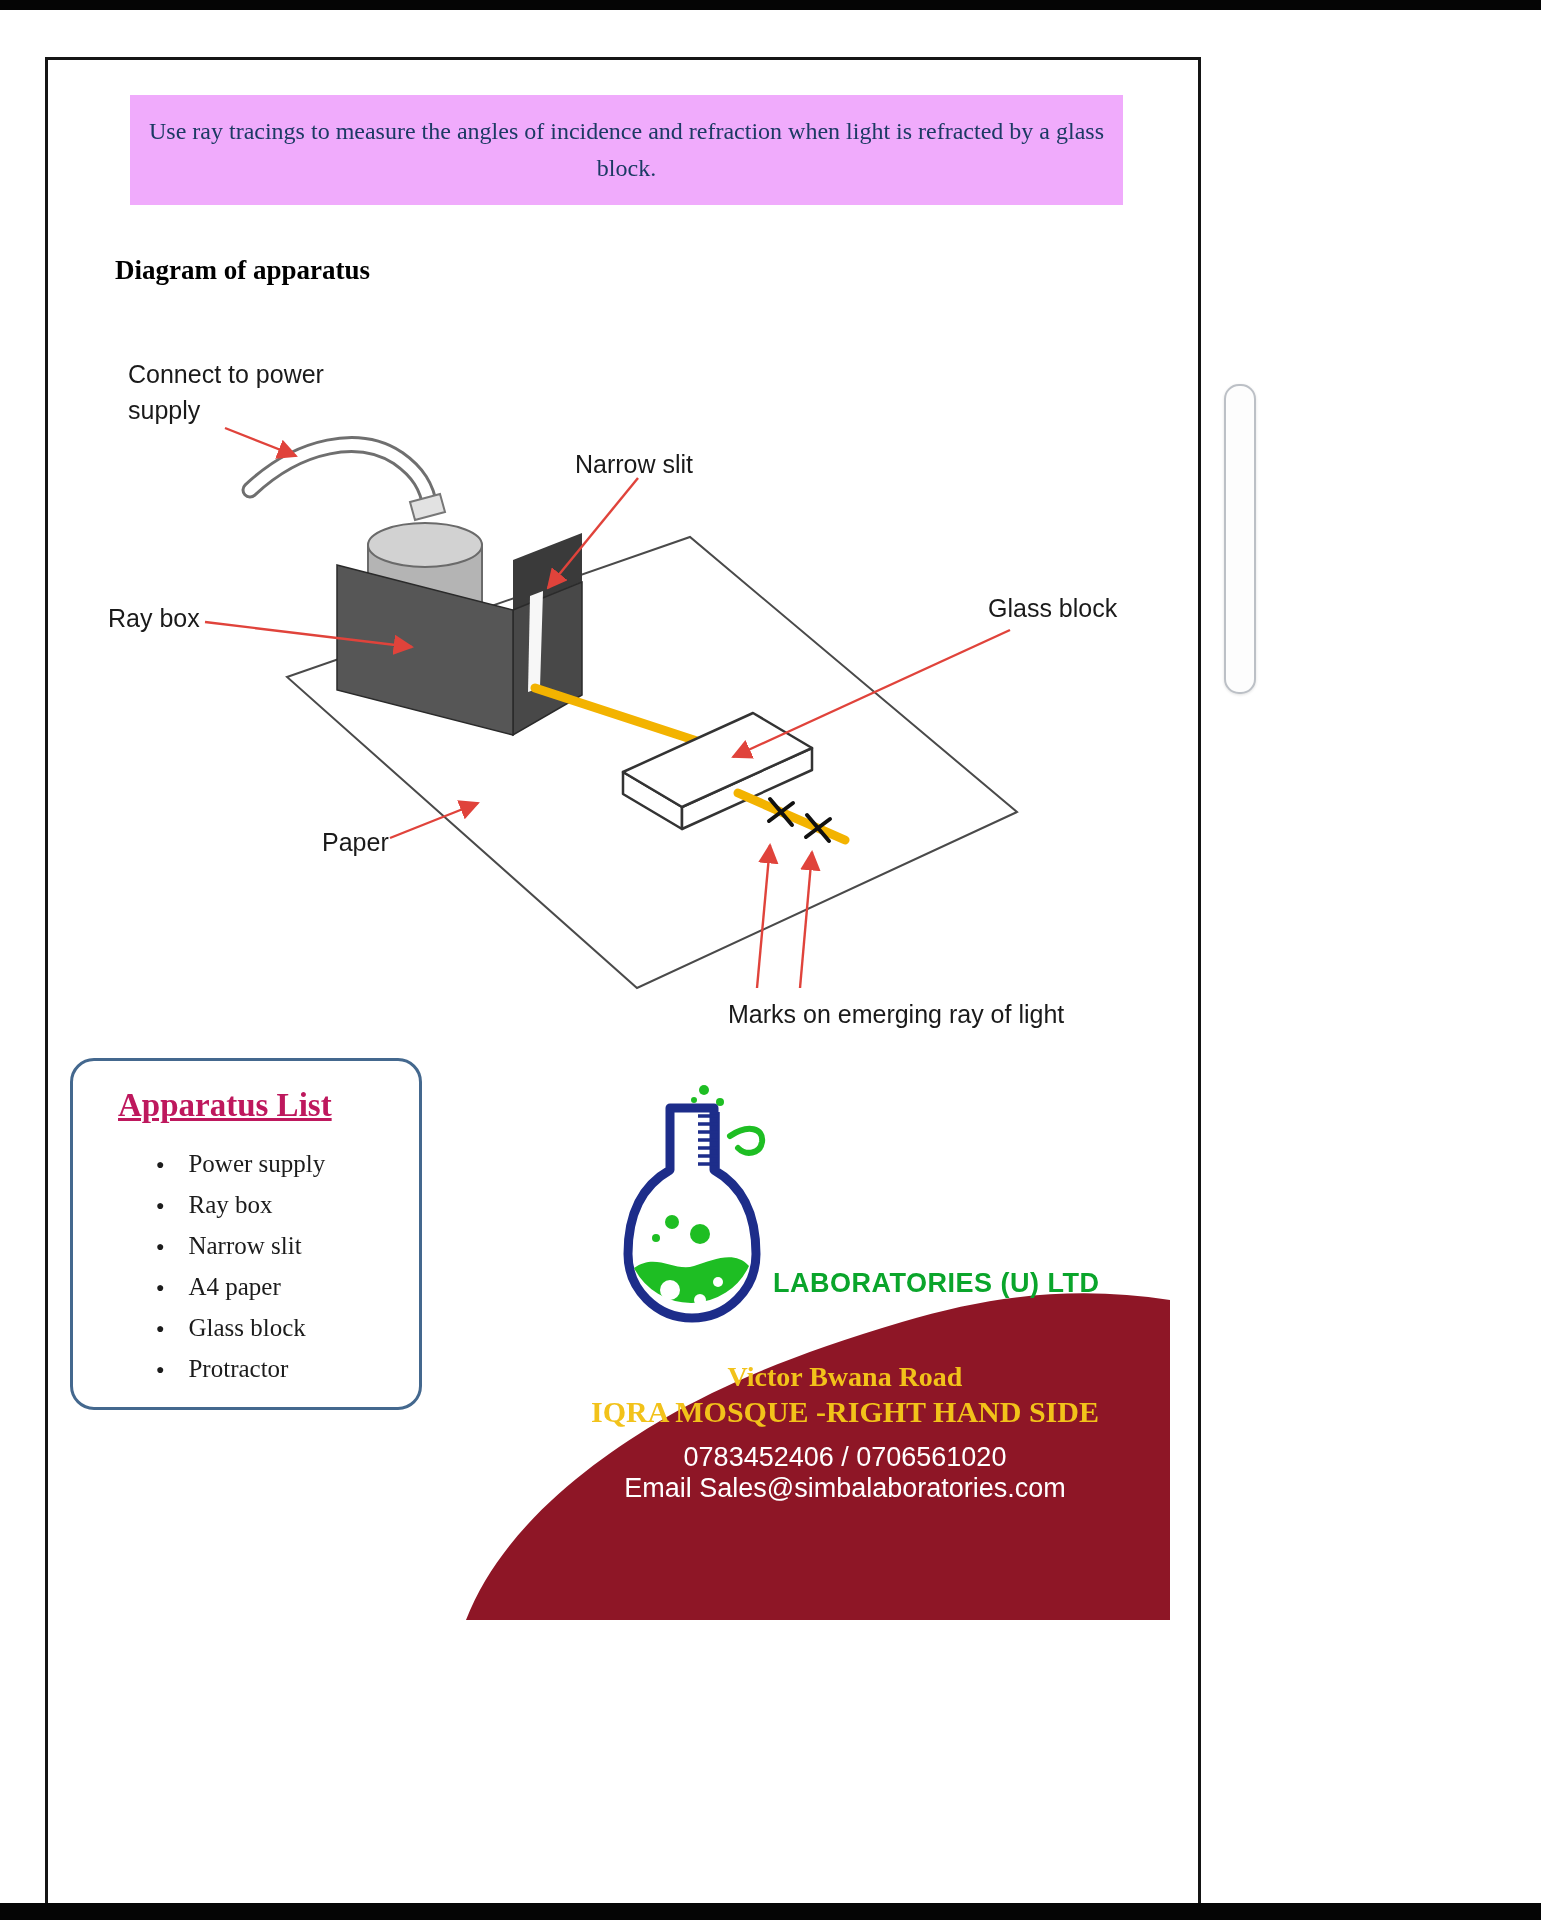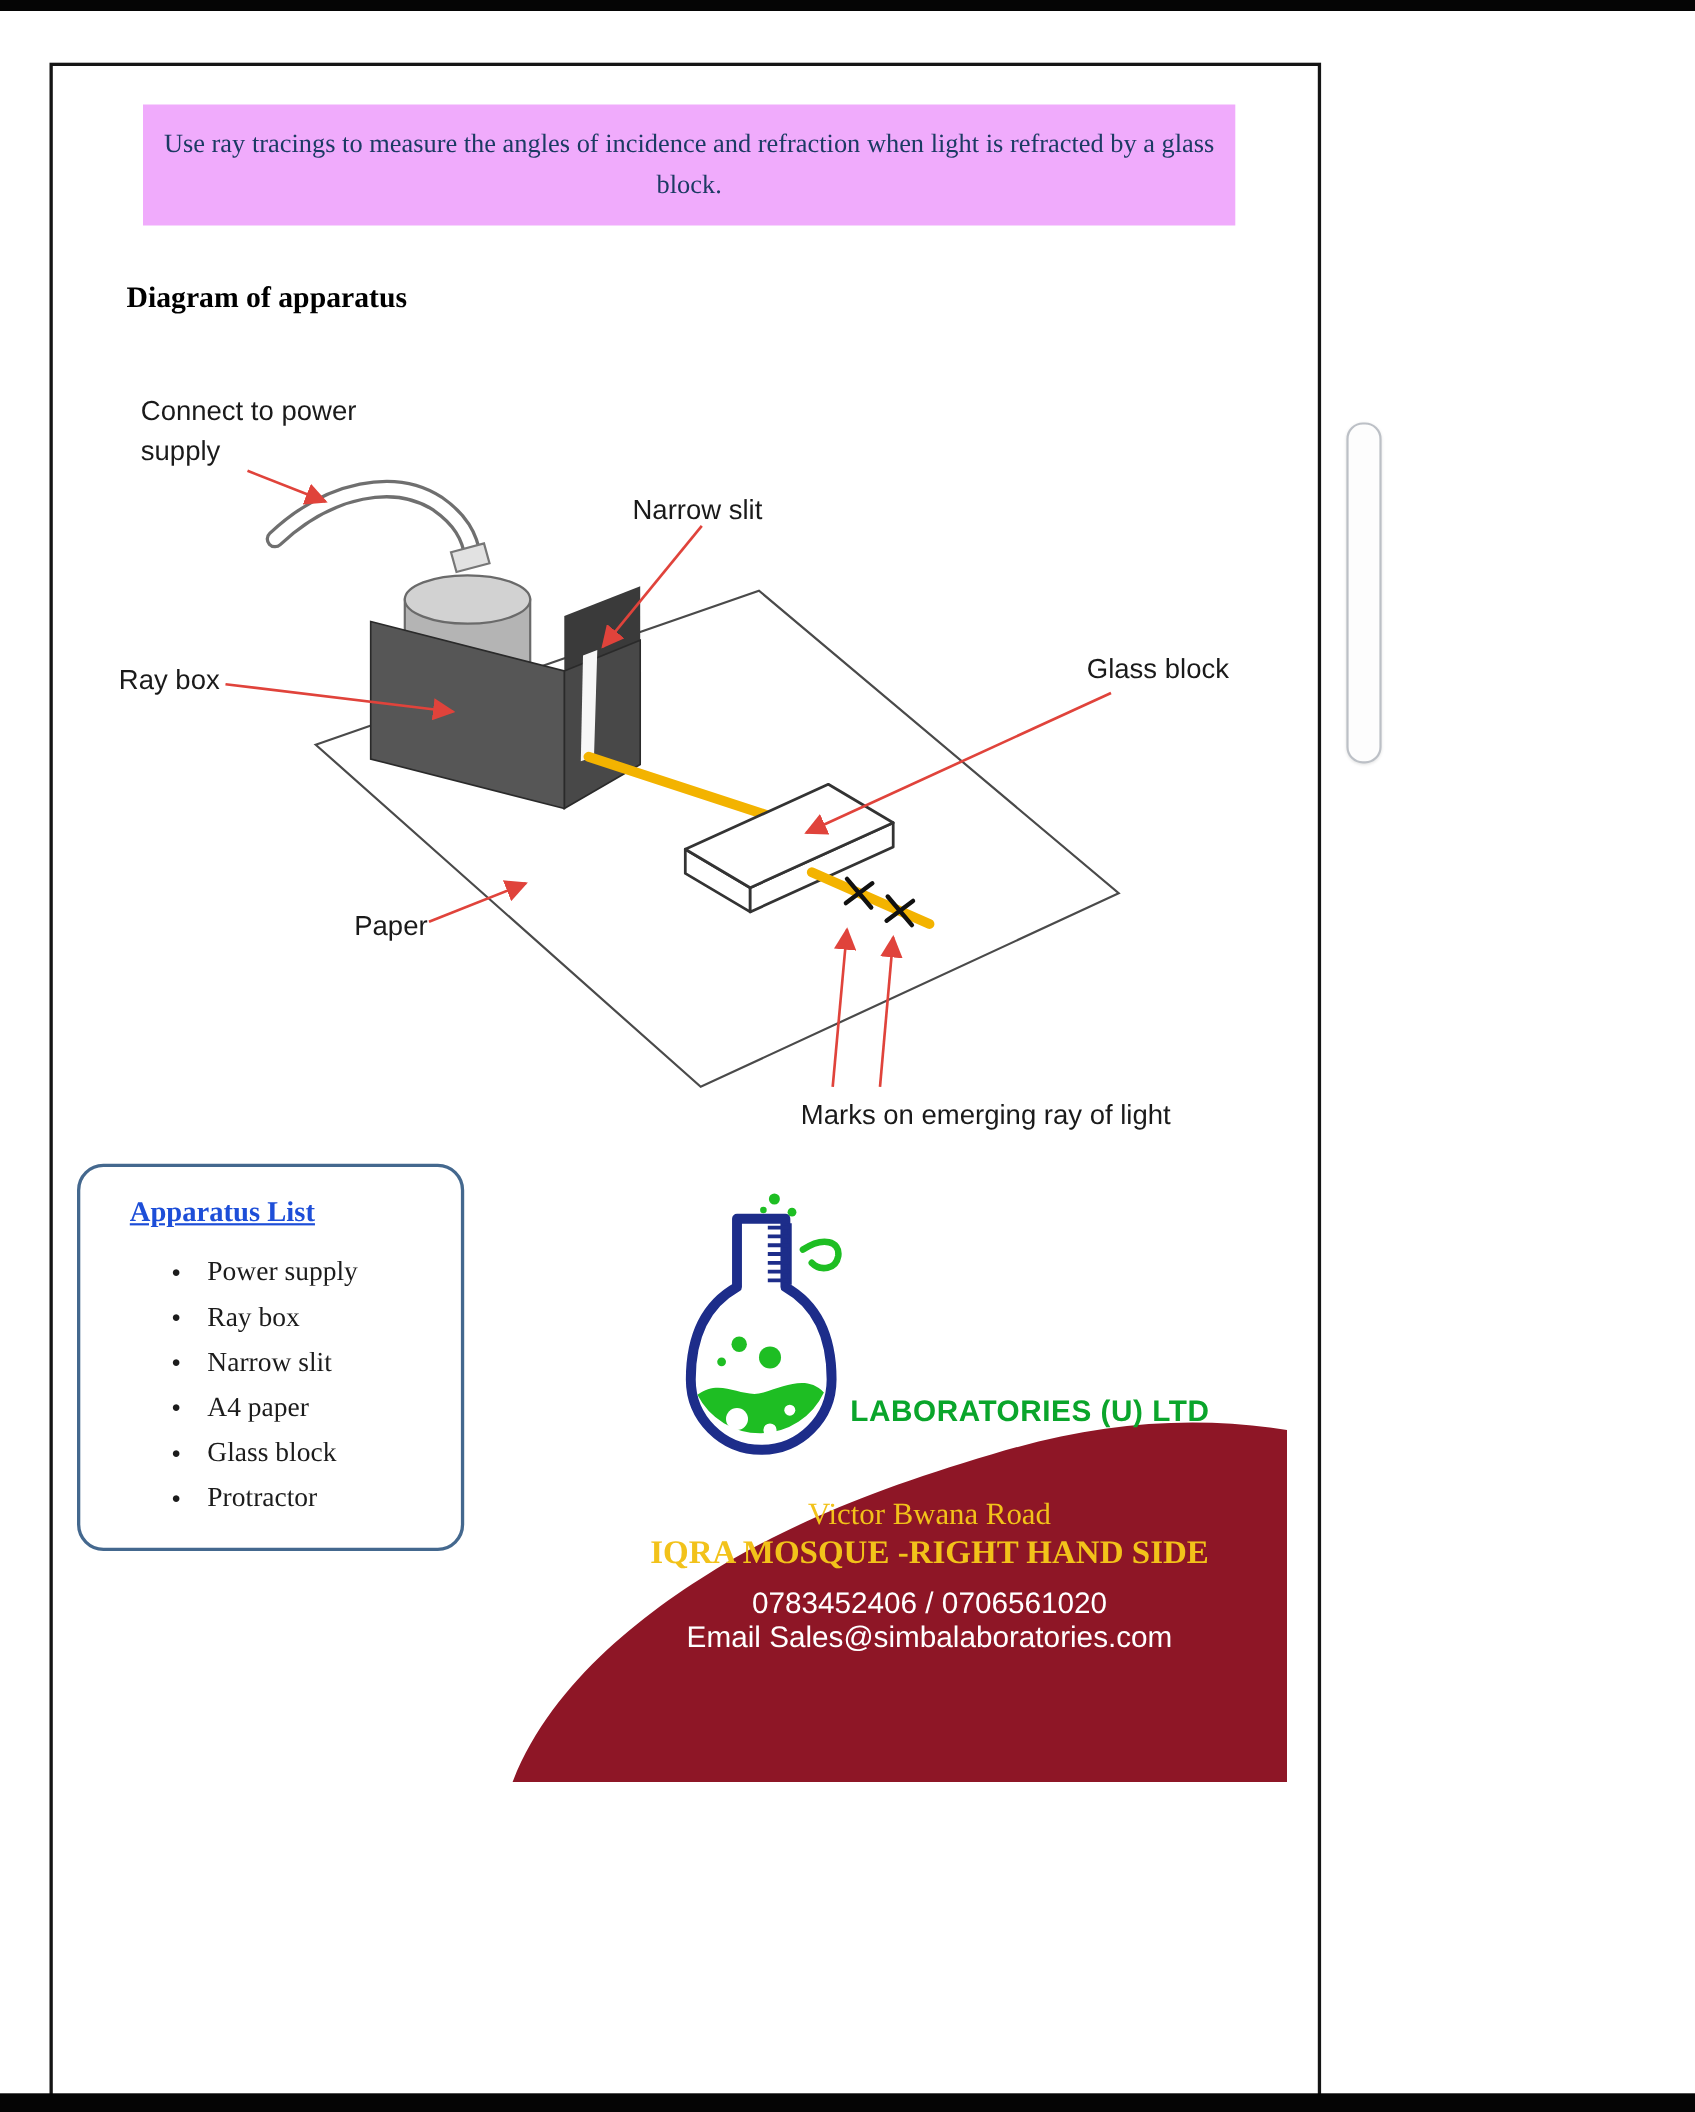--- a/index.html
+++ b/index.html
@@ -18,30 +18,30 @@
                  font-size:25px;color:#1a1a1a;line-height:36px;}
   .lbl-power{left:128px;top:356px;width:210px;}
   .lbl-slit{left:575px;top:446px;}
   .lbl-raybox{left:108px;top:600px;}
   .lbl-glass{left:988px;top:590px;}
   .lbl-paper{left:322px;top:824px;}
   .lbl-marks{left:728px;top:996px;}
   .apparatus-box{position:absolute;left:70px;top:1058px;width:352px;height:352px;
                  border:3px solid #44688e;border-radius:24px;box-sizing:border-box;
                  padding:26px 0 0 45px;}
-  .apparatus-title{font-size:26px;font-weight:bold;text-decoration:underline;color:#1d4ed8;}
+  .apparatus-title{font-size:33px;font-weight:bold;text-decoration:underline;color:#be185d;}
   .apparatus-list{list-style:none;margin:26px 0 0 38px;padding:0;font-size:25px;color:#1c1c1c;}
   .apparatus-list li{margin-bottom:13px;}
   .apparatus-list li::before{content:"●";font-size:14px;margin-right:24px;vertical-align:3px;}
   .brand-name{position:absolute;left:768px;top:1176px;font-family:"Liberation Sans", sans-serif;
               font-size:88px;font-weight:800;letter-spacing:-3px;color:#1c2f9c;line-height:88px;}
   .brand-subtitle{position:absolute;left:773px;top:1268px;font-family:"Liberation Sans", sans-serif;
               font-size:27px;font-weight:bold;color:#0aa52b;letter-spacing:0.5px;}
   .ribbon-text{position:absolute;left:560px;top:1360px;width:570px;text-align:center;}
-  .ribbon-road{color:#f2c21a;font-weight:normal;font-size:28px;line-height:34px;}
+  .ribbon-road{color:#f2c21a;font-weight:bold;font-size:28px;line-height:34px;}
   .ribbon-landmark{color:#f2c21a;font-weight:bold;font-size:30px;line-height:36px;margin-bottom:12px;}
   .ribbon-white{color:#ffffff;font-family:"Liberation Sans", sans-serif;font-size:27px;line-height:31px;}
   .scroll-thumb{position:absolute;left:1224px;top:384px;width:28px;height:306px;
                 border:2px solid #bcc0c6;border-radius:15px;background:#fdfdfd;
                 box-shadow:0 1px 3px rgba(0,0,0,0.12);}
   svg{position:absolute;}
 </style>
 </head>
 <body>
 

